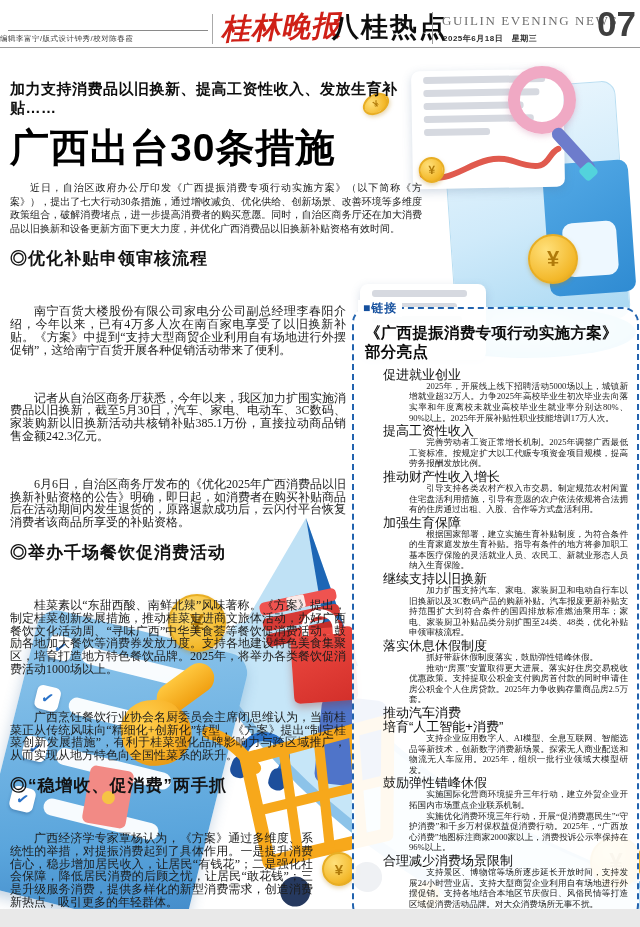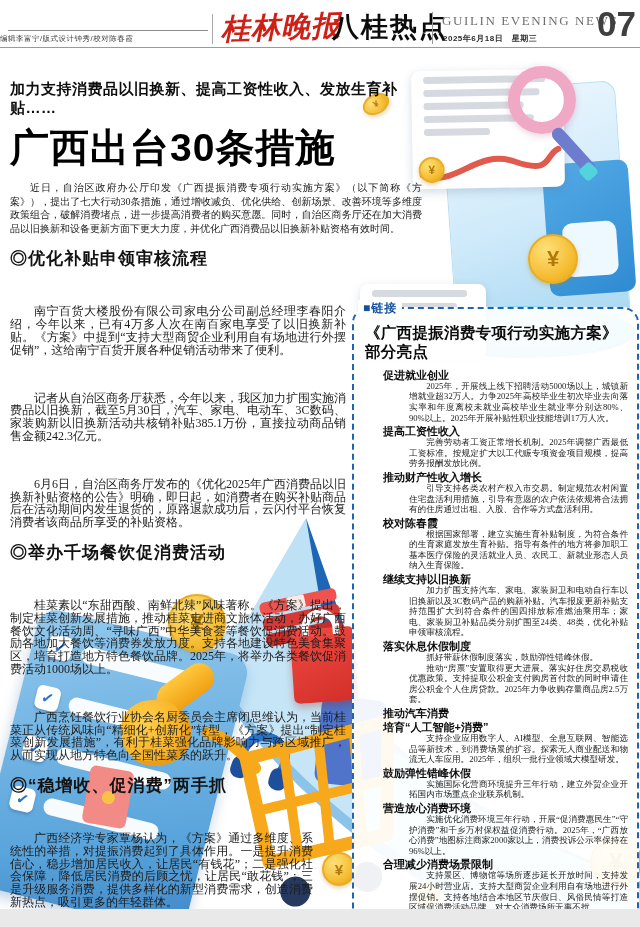--- a/index.html
+++ b/index.html
@@ -35,21 +35,21 @@
   .narrow .para { width:303px; }
 
   
   .sidebar { position:absolute; left:352px; top:307px; width:287px; z-index:5; }
   .link-box { position:relative; border:2px dashed #2263ae; border-radius:16px;
               background:rgba(255,255,255,.93); padding:12px 9px 10px; }
   .link-label { position:absolute; left:4px; top:-9px; background:#fff; padding:0 5px;
                 color:#15509e; font-weight:900; font-size:12px; letter-spacing:1px; }
   .sb-title { font-size:15.5px; font-weight:900; color:#0b0b0b; letter-spacing:.3px;
               line-height:1.25; margin:2px 2px 7px; }
-  .sb-item-h { font-size:11px; line-height:12px; font-weight:700; color:#0e0e0e; padding-left:20px; margin-top:2px; }
+  .sb-item-h { font-size:13px; line-height:12px; font-weight:400; color:#0e0e0e; padding-left:20px; margin-top:2px; }
   .sb-item-b { font-family:"Liberation Serif", serif; font-size:8.6px; line-height:10.6px; color:#222;
                text-align:justify; text-indent:2em;margin-left:46px; }
 
   
   .illu { position:absolute; pointer-events:none; }
   .coin { position:absolute; border-radius:50%;
           background:radial-gradient(circle at 35% 30%, #ffe07a, #f3b82a 70%, #d99a14);
           border:2px solid #e8ae24; display:flex; align-items:center; justify-content:center;
           color:#b07a0a; font-weight:900; box-shadow:0 2px 4px rgba(180,130,20,.35); }
   .bar { background:#d6d9e0; border-radius:3px; height:7px; margin:6px 0 0 12px; }
@@ -265,33 +265,32 @@
   <div class="link-box">
     <div class="link-label">■链接</div>
     <div class="sb-title">《广西提振消费专项行动实施方案》部分亮点</div>
 
     <div class="sb-item-h">促进就业创业</div>
     <div class="sb-item-b">2025年，开展线上线下招聘活动5000场以上，城镇新增就业超32万人。力争2025年高校毕业生初次毕业去向落实率和年度离校未就业高校毕业生就业率分别达80%、90%以上。2025年开展补贴性职业技能培训17万人次。</div>
     <div class="sb-item-h">提高工资性收入</div>
     <div class="sb-item-b">完善劳动者工资正常增长机制。2025年调整广西最低工资标准。按规定扩大以工代赈专项资金项目规模，提高劳务报酬发放比例。</div>
     <div class="sb-item-h">推动财产性收入增长</div>
     <div class="sb-item-b">引导支持各类农村产权入市交易。制定规范农村闲置住宅盘活利用措施，引导有意愿的农户依法依规将合法拥有的住房通过出租、入股、合作等方式盘活利用。</div>
-    <div class="sb-item-h">校对陈春霞</div>
+    <div class="sb-item-h">加强生育保障</div>
     <div class="sb-item-b">根据国家部署，建立实施生育补贴制度，为符合条件的生育家庭发放生育补贴。指导有条件的地方将参加职工基本医疗保险的灵活就业人员、农民工、新就业形态人员纳入生育保险。</div>
     <div class="sb-item-h">继续支持以旧换新</div>
     <div class="sb-item-b">加力扩围支持汽车、家电、家装厨卫和电动自行车以旧换新以及3C数码产品的购新补贴。汽车报废更新补贴支持范围扩大到符合条件的国四排放标准燃油乘用车；家电、家装厨卫补贴品类分别扩围至24类、48类，优化补贴申领审核流程。</div>
     <div class="sb-item-h">落实休息休假制度</div>
     <div class="sb-item-b">抓好带薪休假制度落实，鼓励弹性错峰休假。</div>
     <div class="sb-item-b">推动“房票”安置取得更大进展。落实好住房交易税收优惠政策。支持提取公积金支付购房首付款的同时申请住房公积金个人住房贷款。2025年力争收购存量商品房2.5万套。</div>
     <div class="sb-item-h">推动汽车消费</div>
     <div class="sb-item-h">培育“人工智能+消费”</div>
-    <div class="sb-item-b">支持企业应用数字人、AI模型、全息互联网、智能选品等新技术，到消费场景的扩容。探索无人商业配送和物流无人车应用。2025年，组织一批行业领域大模型研发。</div>
+    <div class="sb-item-b">支持企业应用数字人、AI模型、全息互联网、智能选品等新技术，创新数字消费新场景。探索无人商业配送和物流无人车应用。2025年，组织一批行业领域大模型研发。</div>
     <div class="sb-item-h">鼓励弹性错峰休假</div>
     <div class="sb-item-b">实施国际化营商环境提升三年行动，建立外贸企业开拓国内市场重点企业联系机制。</div>
-    <div class="sb-item-h">营造放心消费环境</div>
     <div class="sb-item-b">实施优化消费环境三年行动，开展“促消费惠民生”“守护消费”和千乡万村保权益促消费行动。2025年，“广西放心消费”地图标注商家2000家以上，消费投诉公示率保持在96%以上。</div>
     <div class="sb-item-h">合理减少消费场景限制</div>
     <div class="sb-item-b">支持景区、博物馆等场所逐步延长开放时间，支持发展24小时营业店。支持大型商贸企业利用自有场地进行外摆促销。支持各地结合本地区节庆假日、风俗民情等打造区域促消费活动品牌。对大众消费场所无事不扰。</div>
   </div>
 
 </div>
 
 <div class="foot-strip"></div>
 
 </body></html>

